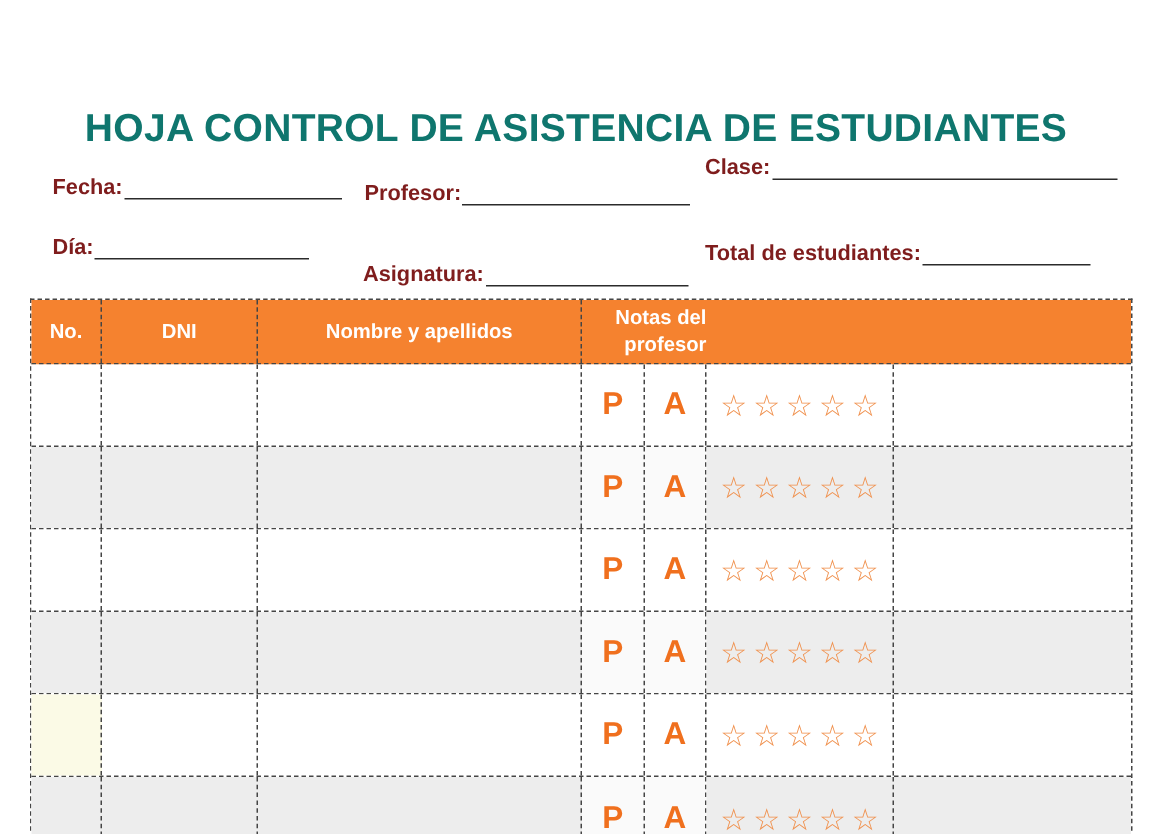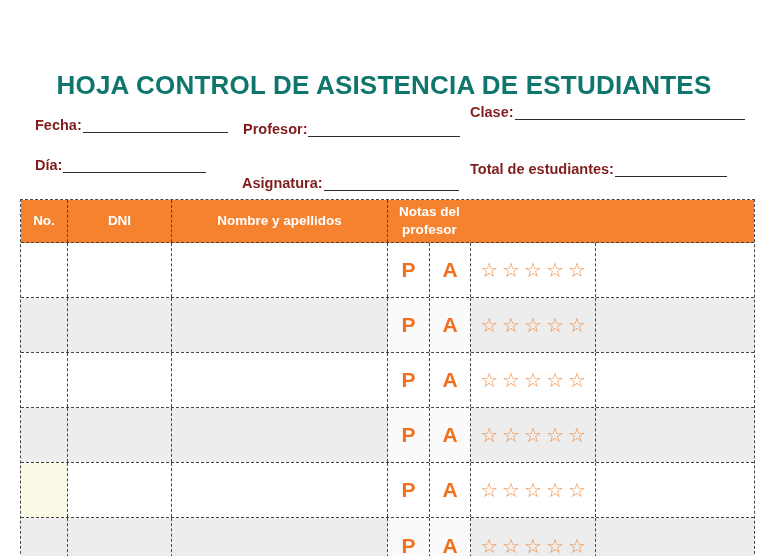--- a/index.html
+++ b/index.html
@@ -57,21 +57,21 @@
     border-bottom:1.6px dashed #454545;
     box-sizing:border-box;
   }
   .t-header .h-cell{
     display:flex;align-items:center;justify-content:center;
     text-align:center;
     color:#ffffff;font-size:13.5px;font-weight:700;line-height:1.35;
     border-right:1.6px dashed #454545;
     box-sizing:border-box;
   }
-  .t-header .h-cell:last-child{border-right:none;}
+  .t-header .h-cell:last-child{border-right:none;text-align:right;}
   .t-row{
     display:grid;
     grid-template-columns:47px 104px 216px 42px 41px 125px 1fr;
     height:55px;
     border-bottom:1.6px dashed #454545;
     box-sizing:border-box;
     background:#ffffff;
   }
   .t-row:last-child{border-bottom:none;}
   .t-row .c{

